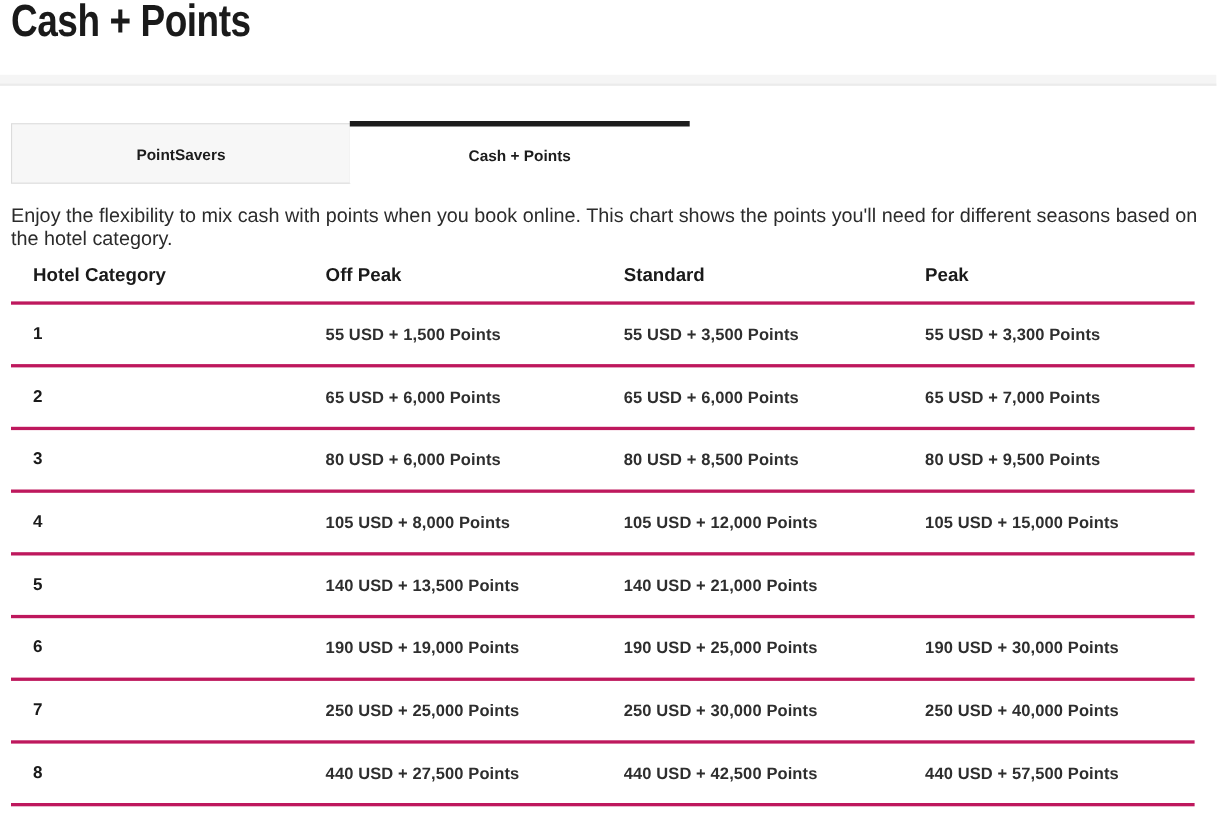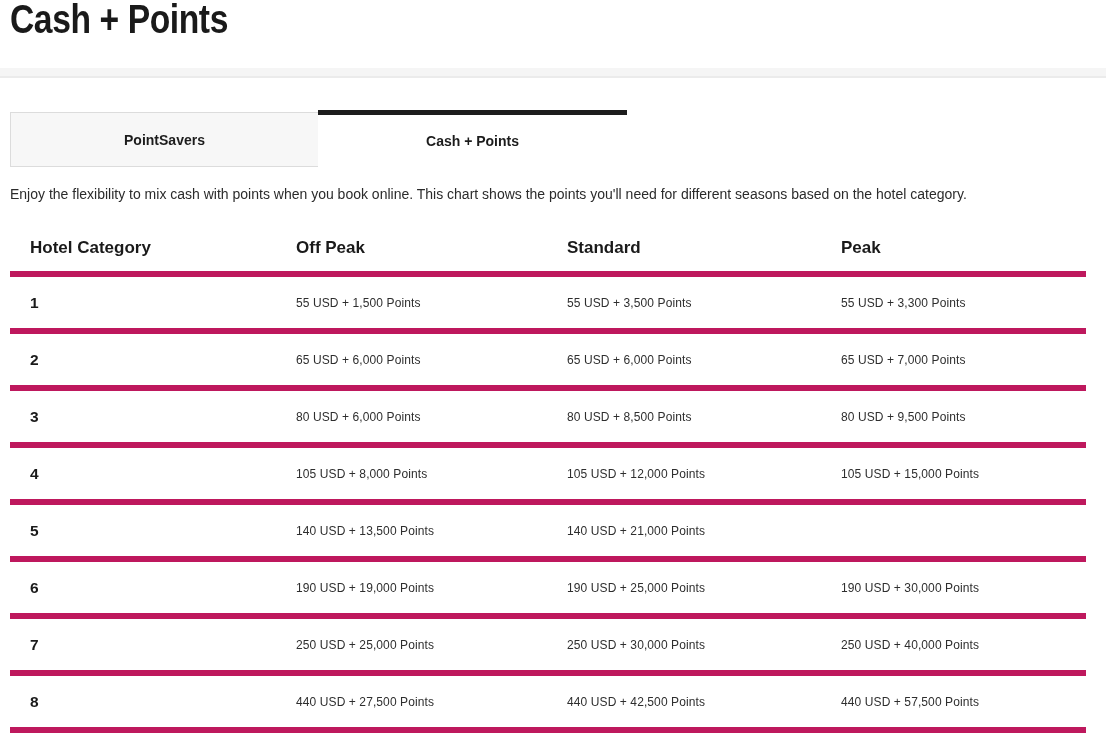--- a/index.html
+++ b/index.html
@@ -66,48 +66,48 @@
     margin-top: 0;
     height: 57px;
   }
 
   
   .intro {
     position: absolute;
     top: 186px;
     left: 10px;
     width: 1090px;
-    font-size: 14px;
+    font-size: 18px;
     color: #2b2b2b;
   }
 
   
   .rates-table {
     position: absolute;
     top: 225px;
     left: 10px;
     width: 1076px;
   }
   .thead-row, .trow {
     display: grid;
     grid-template-columns: 286px 271px 274px 1fr;
     align-items: center;
-    border-bottom: 6px solid #be185d;
+    border-bottom: 3px solid #be185d;
   }
   .thead-row { height: 52px; }
   .th {
     font-size: 17px;
     font-weight: bold;
     color: #1a1a1a;
   }
   .th.cat, .tcell.cat { padding-left: 20px; }
   .trow { height: 57px; }
   .tcell {
-    font-size: 12px;
-    font-weight: 400;
+    font-size: 15px;
+    font-weight: 700;
     color: #2e2e2e;
     letter-spacing: 0.1px;
   }
   .tcell.cat {
     font-size: 15.5px;
     font-weight: bold;
     color: #1a1a1a;
   }
 </style>
 </head>

